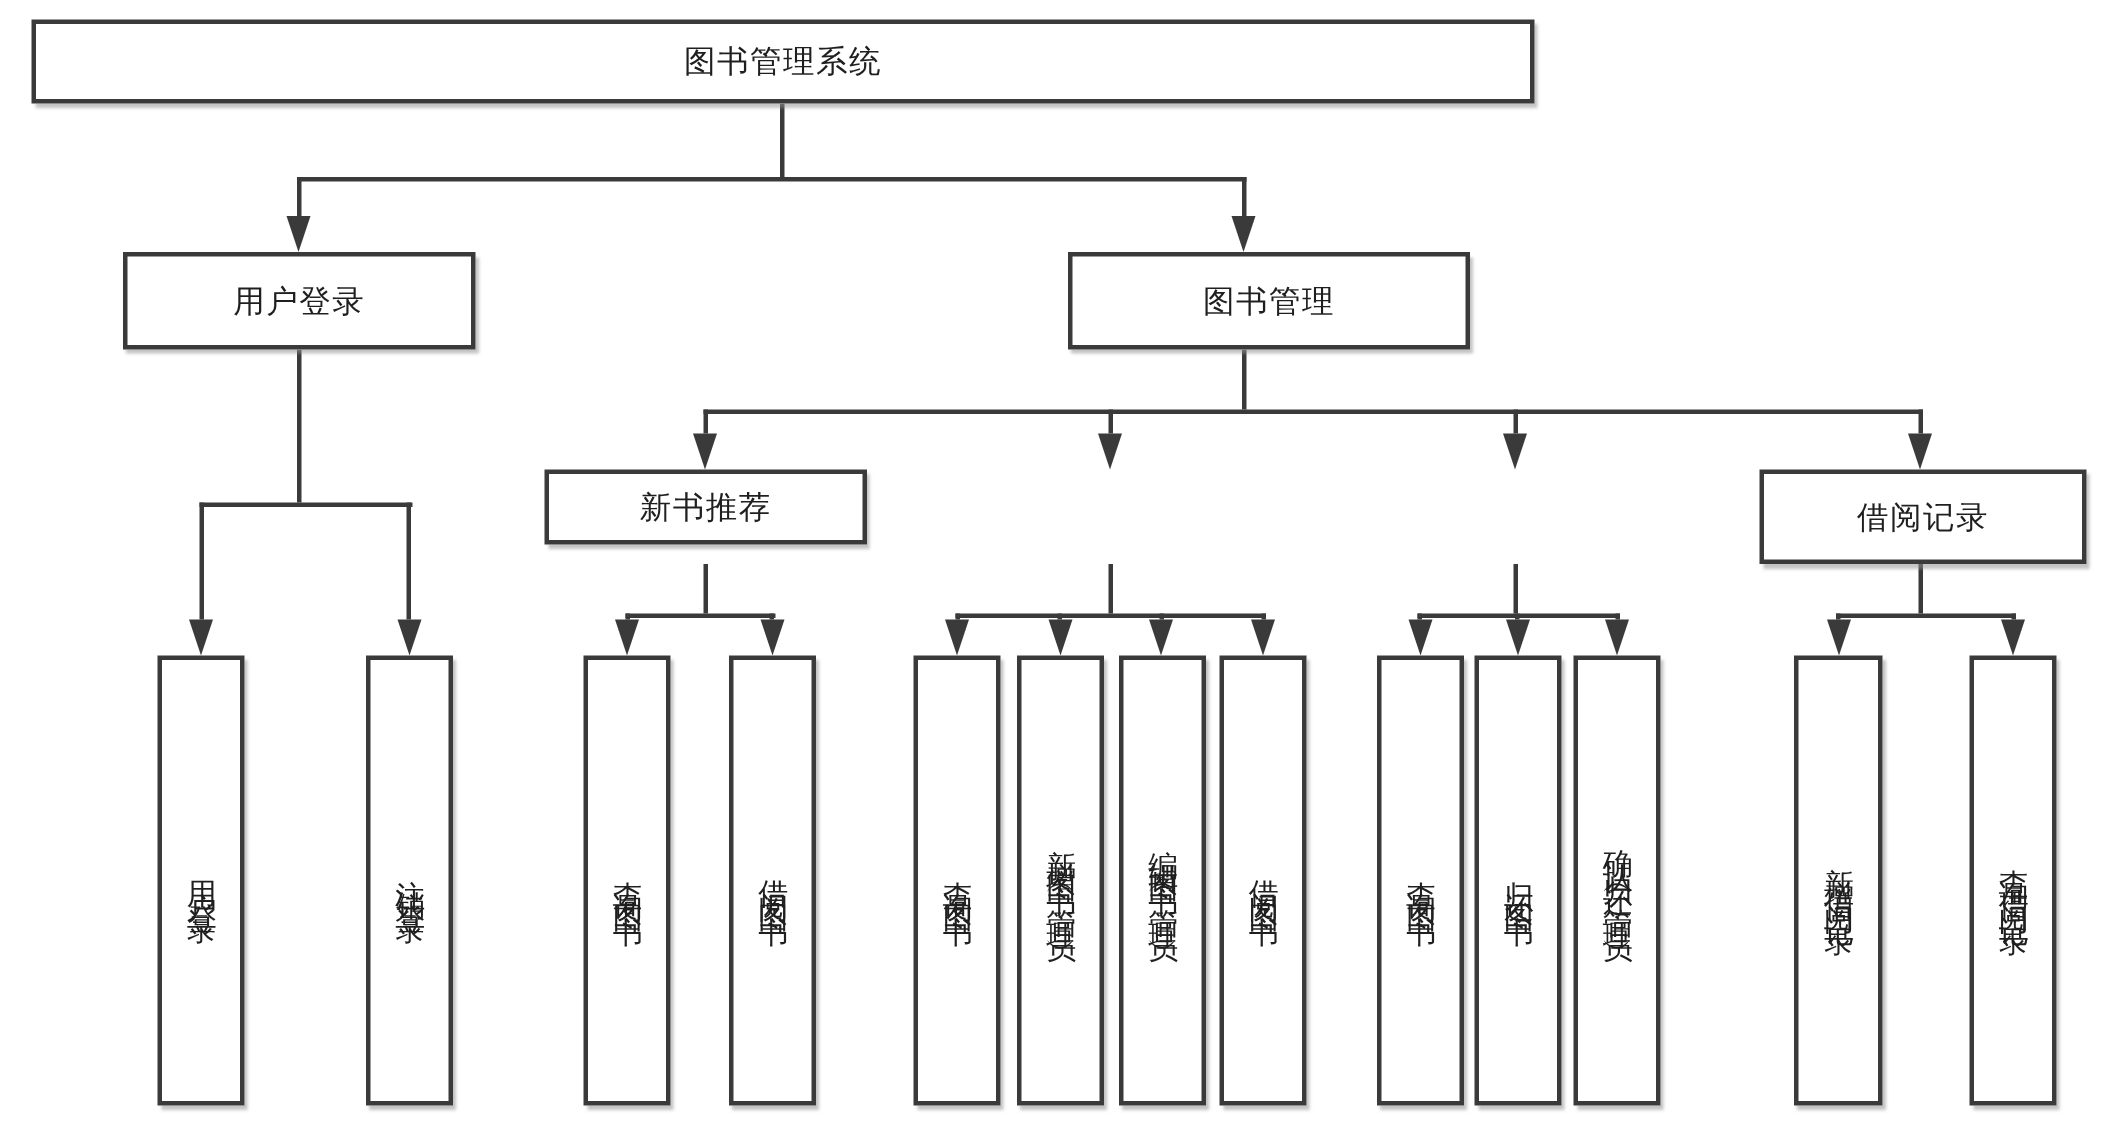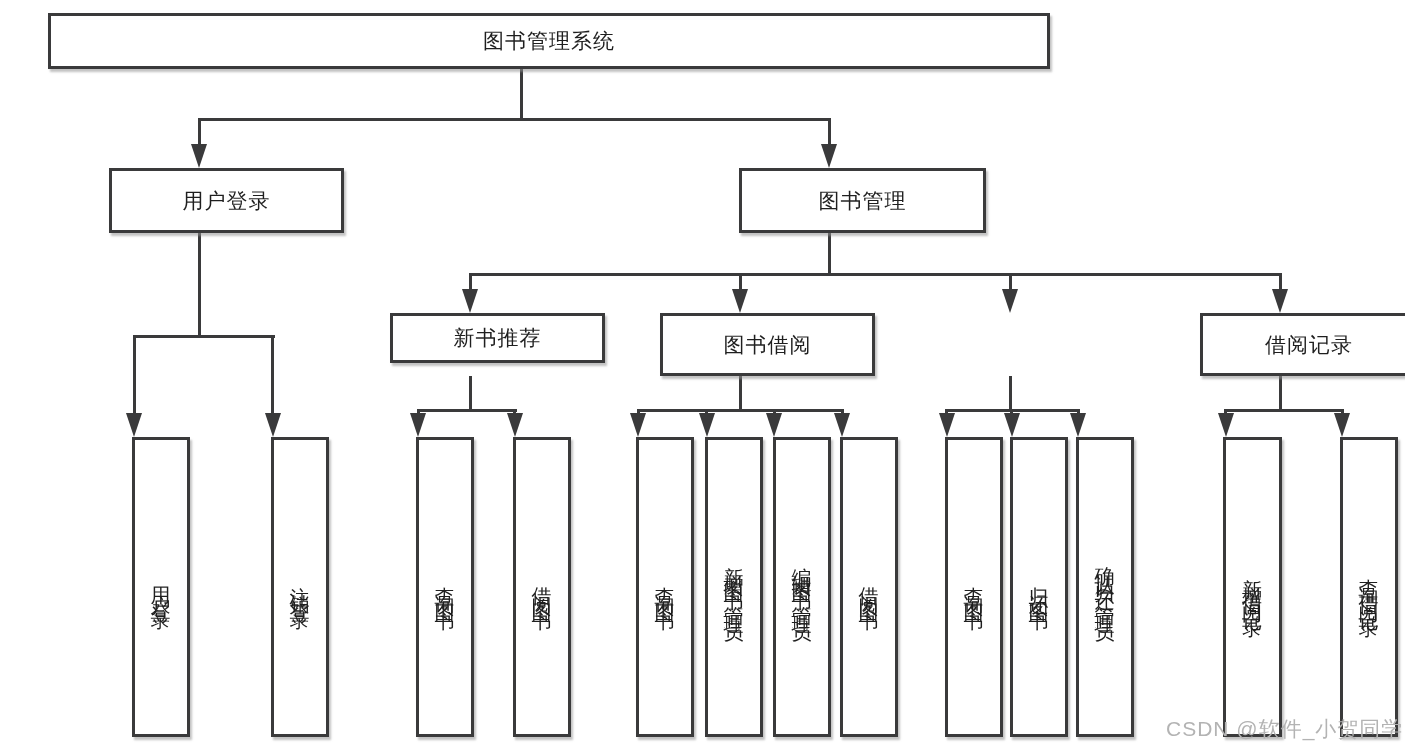--- a/index.html
+++ b/index.html
@@ -6,21 +6,20 @@
   .stage {
     position:relative; width:1405px; height:747px; background:var(--background,#fff);
     font-family:"Liberation Sans","DejaVu Sans",sans-serif; overflow:hidden;
   }
   .node {
     position:absolute; box-sizing:border-box; background:#ffffff;
     border:3px solid var(--line,#3a3a3b);
     box-shadow:2px 3px 2px rgba(145,145,145,0.55);
     display:flex; align-items:center; justify-content:center;
     color:var(--text,#1f1f1f);
-    margin-left:27px;
   }
   .node.h span { font-size:21px; letter-spacing:1px; white-space:nowrap; }
   .node.v span {
     writing-mode:vertical-rl; text-orientation:mixed;
     font-size:20px; line-height:1; letter-spacing:8px; white-space:nowrap;
   }
   .ln { position:absolute; background:var(--line,#3a3a3b); }
   .arr { position:absolute; width:3px; background:var(--line,#3a3a3b); }
   .arr::after {
     content:""; position:absolute; top:100%; left:-6.5px; width:0; height:0;
@@ -72,29 +71,26 @@
   <div class="arr" style="left:1224px;top:409px;height:4px"></div>
   <div class="arr" style="left:1340.5px;top:409px;height:4px"></div>
 
   <div class="node h" style="left:21px;top:13px;width:1002px;height:56px">
     <span>图书管理系统</span>
   </div>
 
   <div class="node h" style="left:82px;top:168px;width:235px;height:65px">
     <span>用户登录</span>
   </div>
-  <div class="node h" style="left:712px;top:168px;width:247px;height:65px">
+  <div class="node h" style="left:712px;top:168px;width:268px;height:65px">
     <span>图书管理</span>
   </div>
 
   <div class="node h" style="left:363px;top:313px;width:215px;height:50px">
     <span>新书推荐</span>
-  </div>
-  <div class="node h" style="left:633px;top:313px;width:215px;height:63px">
-    <span>图书借阅</span>
   </div>
   <div class="node h" style="left:1173px;top:313px;width:218px;height:63px">
     <span>借阅记录</span>
   </div>
 
   <div class="node v" style="left:105px;top:437px;width:58px;height:300px">
     <span>用户登录</span>
   </div>
   <div class="node v" style="left:244px;top:437px;width:58px;height:300px">
     <span>注销登录</span>
@@ -130,14 +126,13 @@
     <span>确认归还（管理员）</span>
   </div>
 
   <div class="node v" style="left:1196px;top:437px;width:59px;height:300px">
     <span>新增借阅记录</span>
   </div>
   <div class="node v" style="left:1313px;top:437px;width:58px;height:300px">
     <span>查询借阅记录</span>
   </div>
 
-  <div class="wm">CSDN @软件_小贺同学</div>
 </div>
 
 </body></html>

